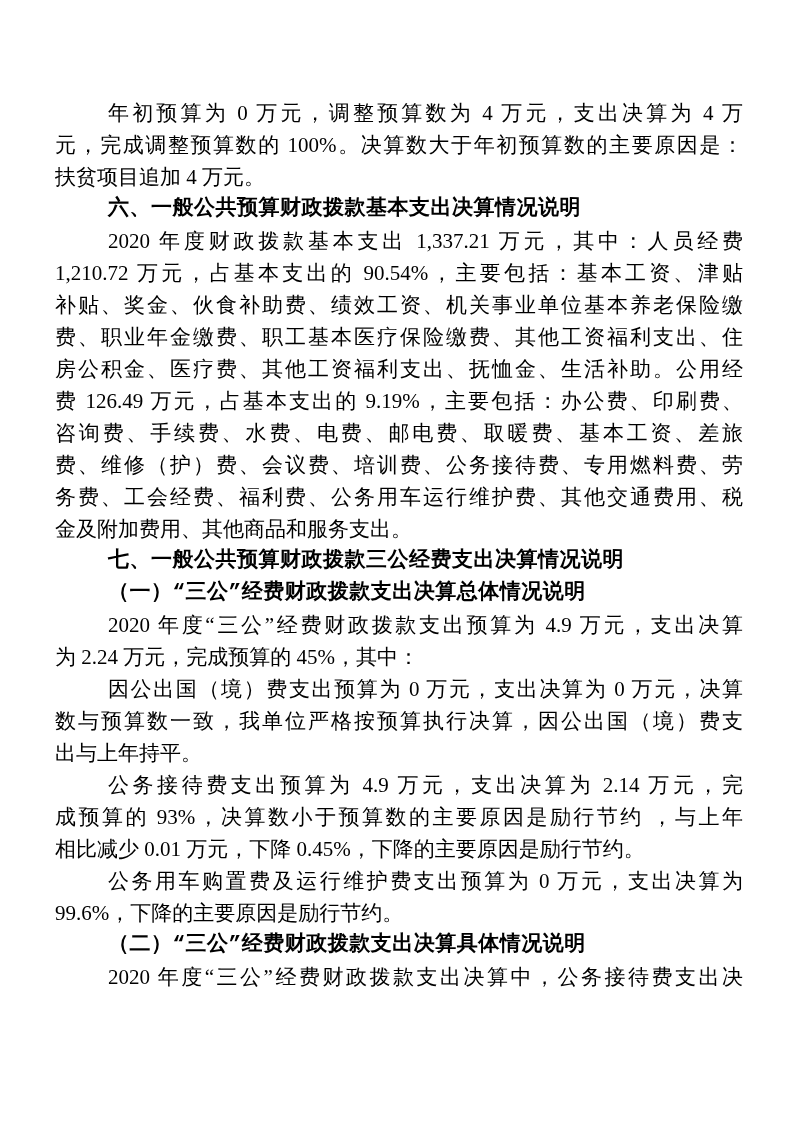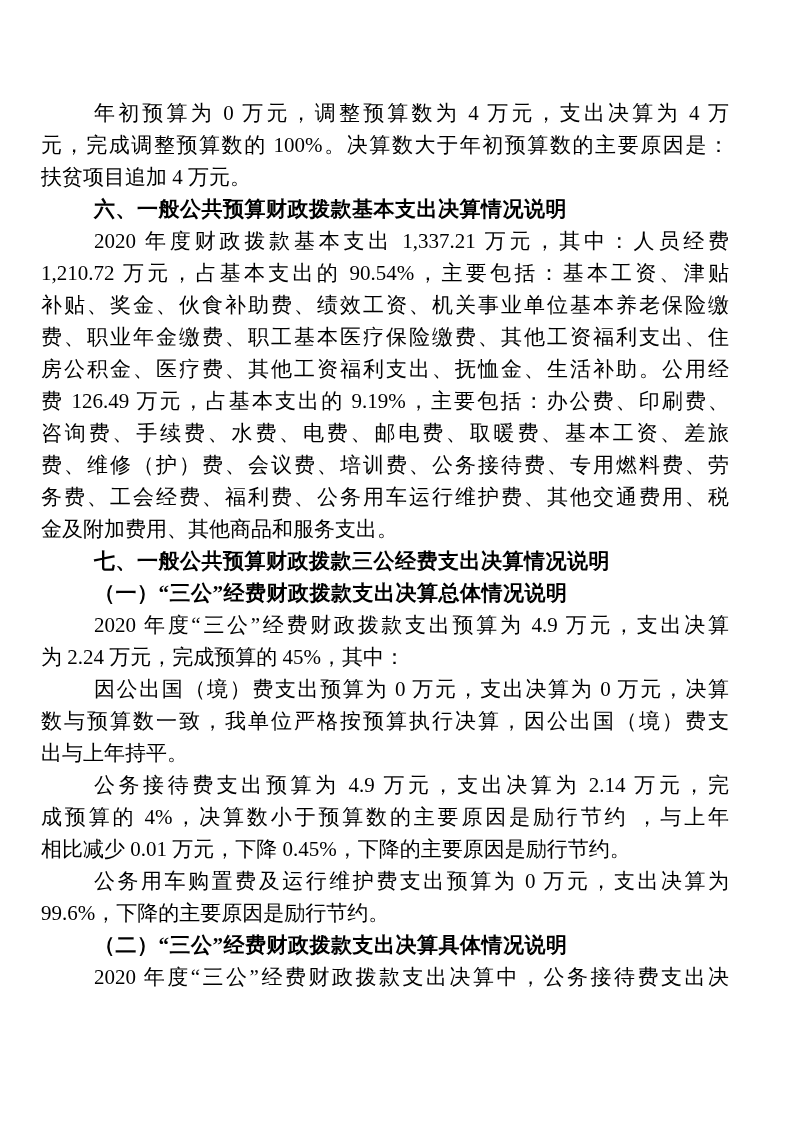--- a/index.html
+++ b/index.html
@@ -12,41 +12,41 @@
     width: 793px;
     height: 1122px;
     background: #ffffff;
     overflow: hidden;
     color: #000000;
     font-family: "Liberation Serif", "DejaVu Serif", serif;
   }
   .content {
     position: absolute;
     top: 97px;
-    left: 41px;
+    left: 55px;
     width: 688px;
   }
   .line {
     font-size: 21px;
     line-height: 32px;
     height: 32px;
     overflow: hidden;
     text-align: justify;
     text-align-last: left;
     white-space: pre;
   }
   .line.fill {
     white-space: normal;
     text-align-last: justify;
   }
   .line.indent {
     text-indent: 53px;
   }
   .line.heading {
-    font-family: Liberation Serif, serif;
+    font-family: Liberation Mono, monospace;
     font-weight: 700;
     letter-spacing: 0.5px;
   }
 </style>
 </head>
 <body>
 
 <div class="page">
   <div class="content">
       <div class="line indent fill">年初预算为 0 万元，调整预算数为 4 万元，支出决算为 4 万</div>
@@ -64,20 +64,20 @@
       <div class="line fill">务费、工会经费、福利费、公务用车运行维护费、其他交通费用、税</div>
       <div class="line">金及附加费用、其他商品和服务支出。</div>
       <div class="line heading indent">七、一般公共预算财政拨款三公经费支出决算情况说明</div>
       <div class="line heading indent">（一）“三公”经费财政拨款支出决算总体情况说明</div>
       <div class="line indent fill">2020 年度“三公”经费财政拨款支出预算为 4.9 万元，支出决算</div>
       <div class="line">为 2.24 万元，完成预算的 45%，其中：</div>
       <div class="line indent fill">因公出国（境）费支出预算为 0 万元，支出决算为 0 万元，决算</div>
       <div class="line fill">数与预算数一致，我单位严格按预算执行决算，因公出国（境）费支</div>
       <div class="line">出与上年持平。</div>
       <div class="line indent fill">公务接待费支出预算为 4.9 万元，支出决算为 2.14 万元，完</div>
-      <div class="line fill">成预算的 4%，决算数小于预算数的主要原因是励行节约 ，与上年</div>
+      <div class="line fill">成预算的 93%，决算数小于预算数的主要原因是励行节约 ，与上年</div>
       <div class="line">相比减少 0.01 万元，下降 0.45%，下降的主要原因是励行节约。</div>
       <div class="line indent fill">公务用车购置费及运行维护费支出预算为 0 万元，支出决算为</div>
       <div class="line">99.6%，下降的主要原因是励行节约。</div>
       <div class="line heading indent">（二）“三公”经费财政拨款支出决算具体情况说明</div>
       <div class="line indent fill">2020 年度“三公”经费财政拨款支出决算中，公务接待费支出决</div>
     </div>
 </div>
 
 </body></html>

